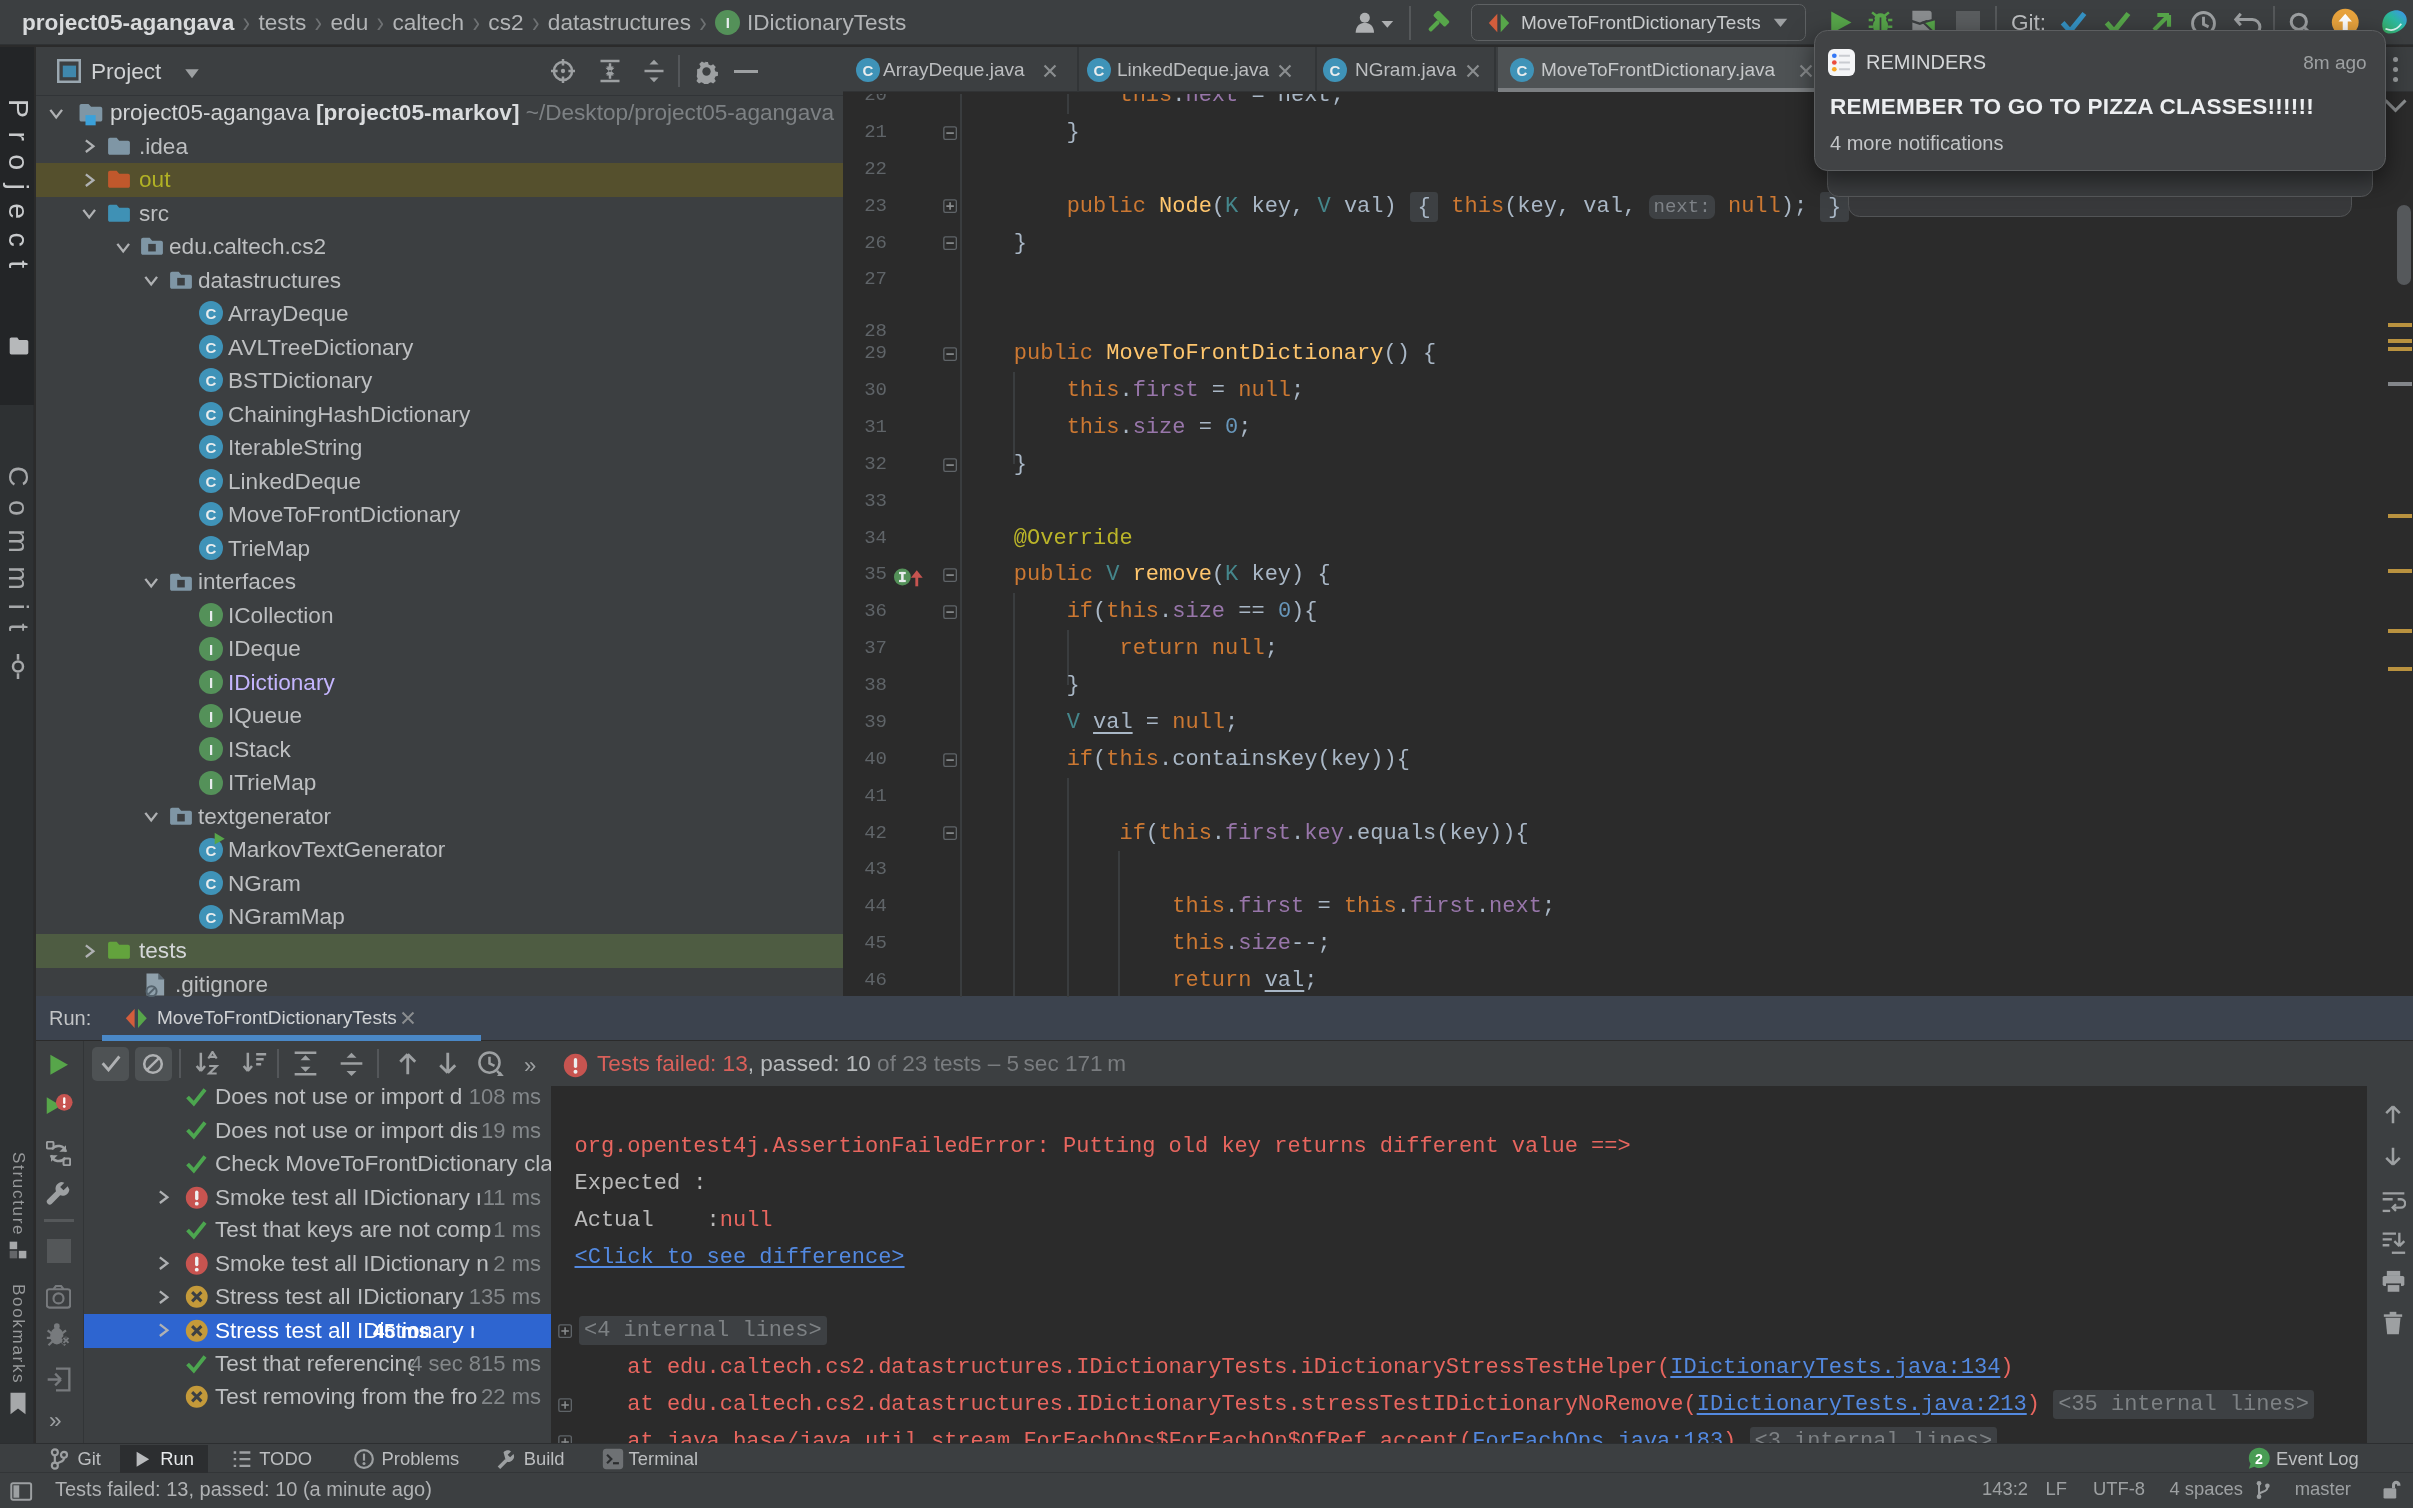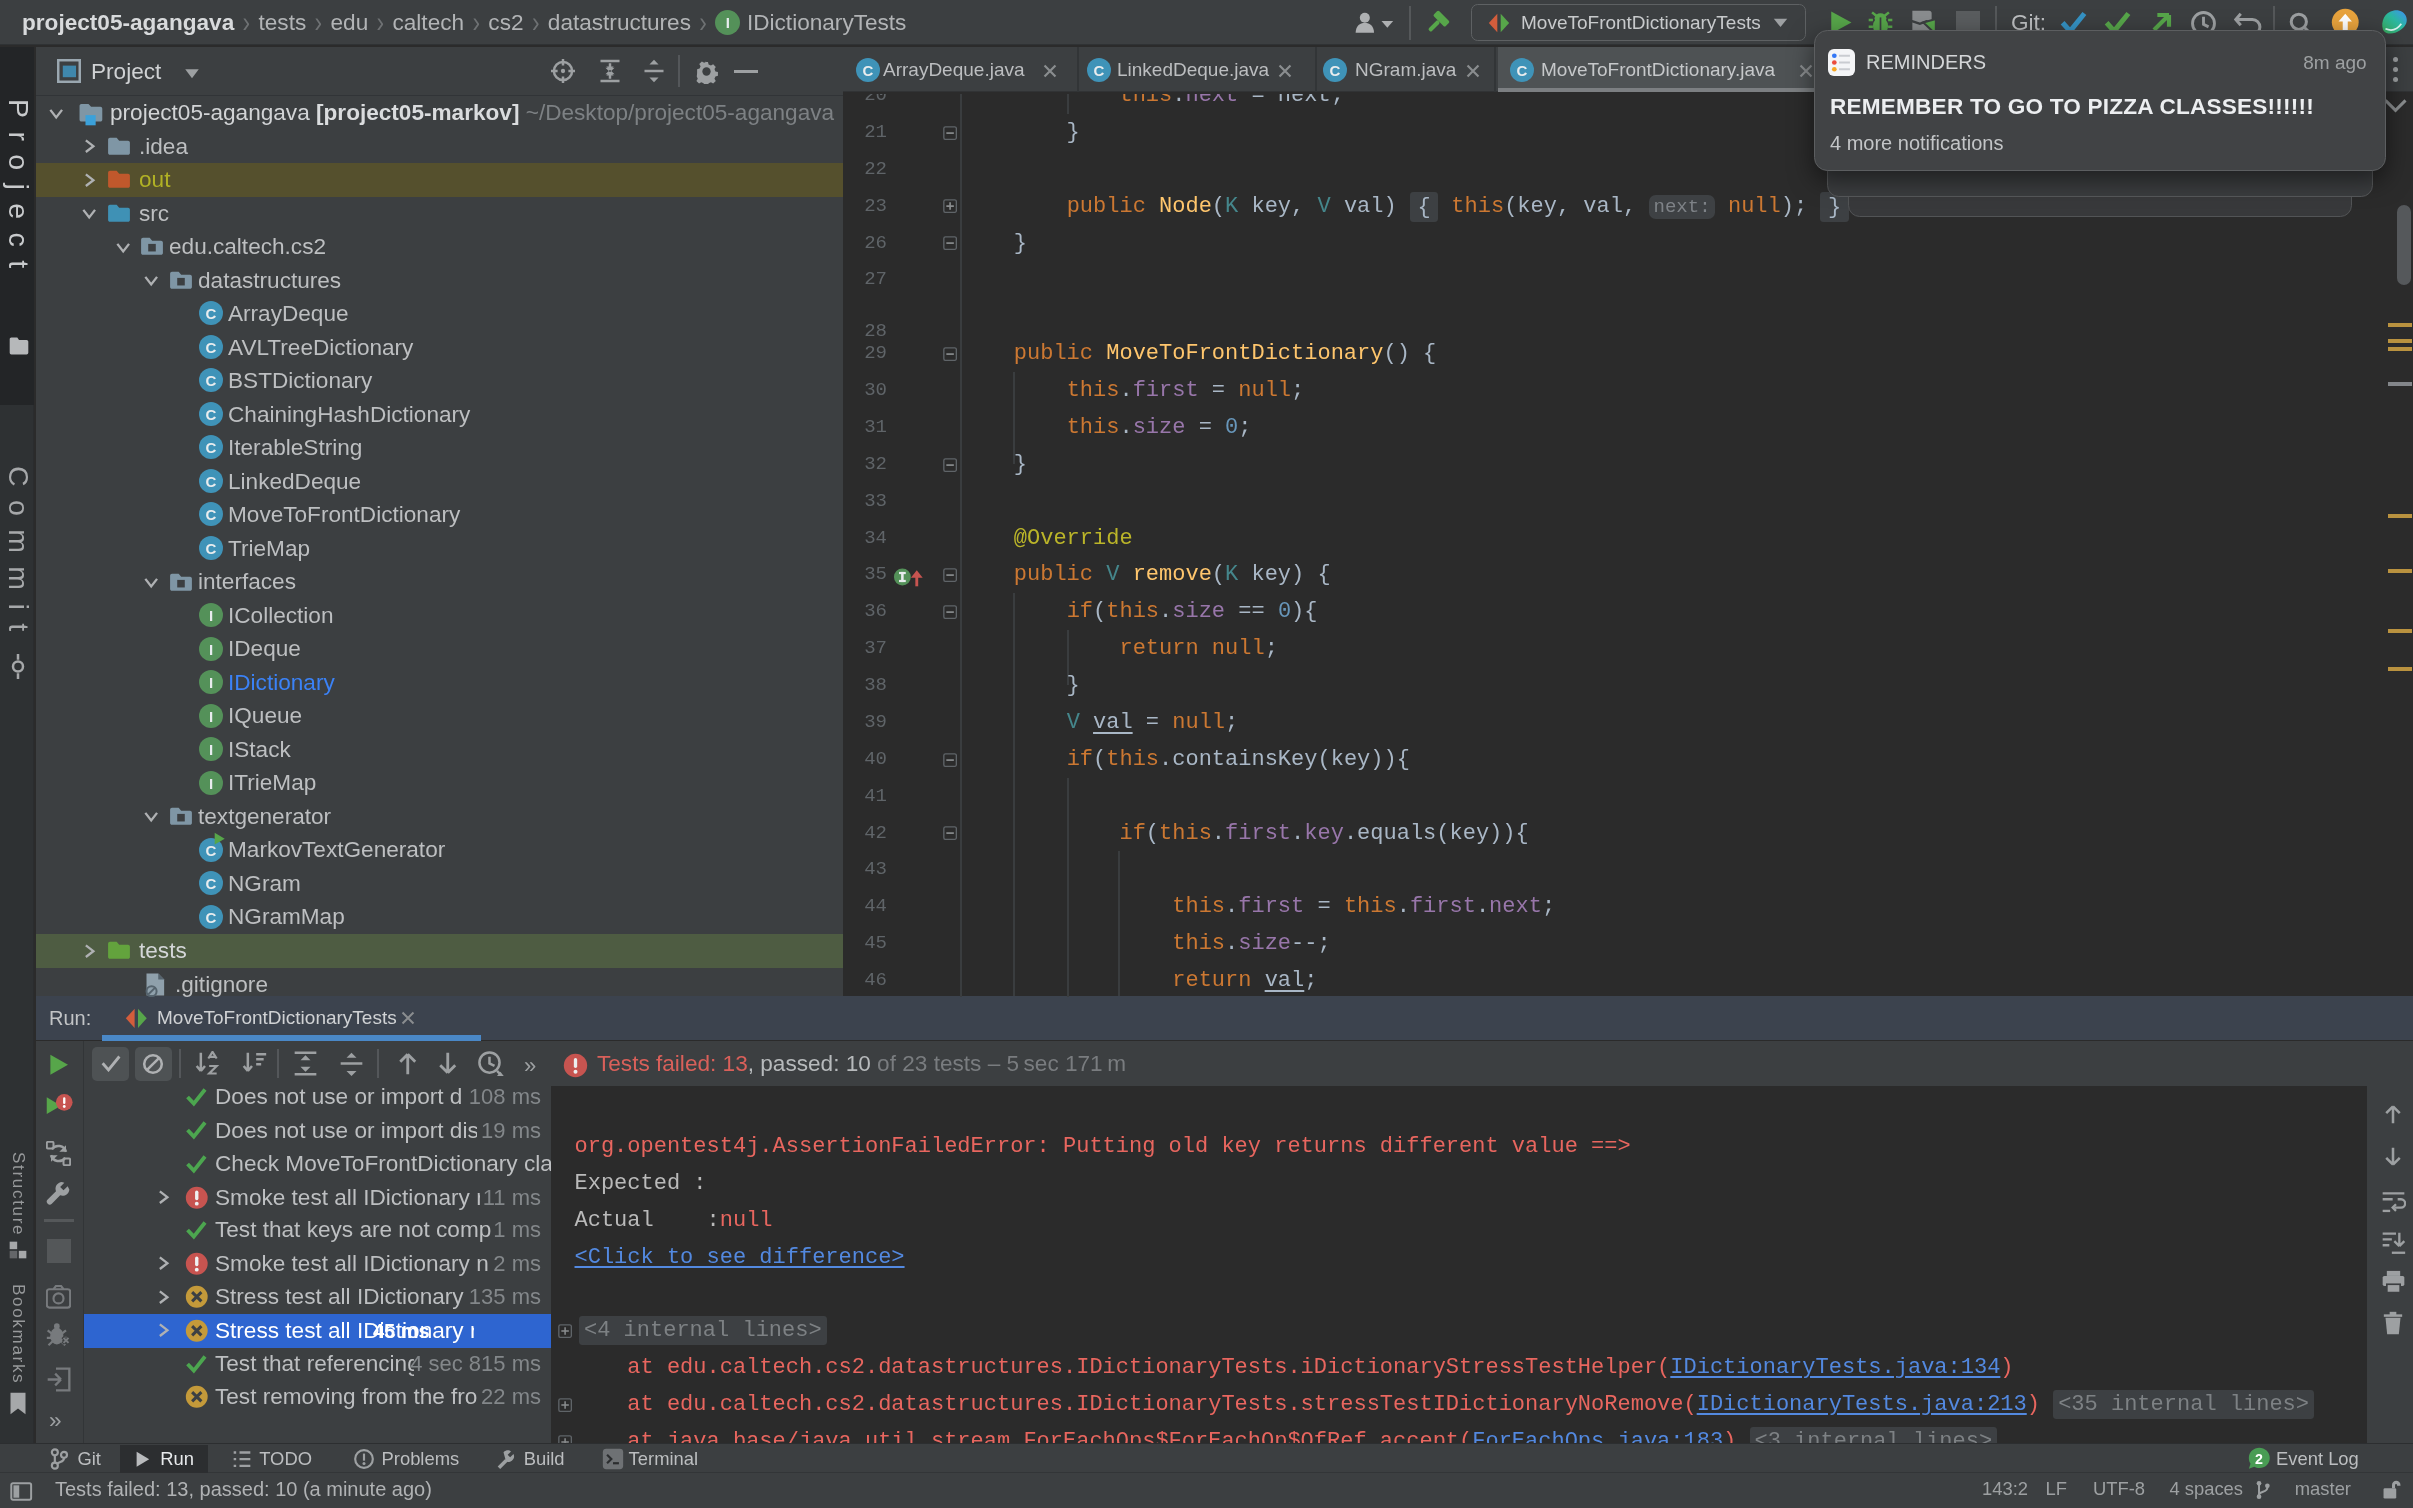--- a/index.html
+++ b/index.html
@@ -316,21 +316,21 @@
     <svg class="a" style="left:132px;top:473px" width="26" height="26" viewBox="0 0 31 31">
       <path d="M2.5 8c0-1.2 1-2.2 2.2-2.2h8l3 3.4h10.6c1.2 0 2.2 1 2.2 2.2v12.4c0 1.2-1 2.2-2.2 2.2H4.7c-1.2 0-2.2-1-2.2-2.2z" fill="#7f96a5"></path>
       <rect x="11" y="13" width="9" height="9" fill="#3c3f41"></rect>
     </svg>
     <span class="a" style="left:162px;top:469px;height:34px;line-height:34px;font-size:22.6px;color:#bdbfc1">interfaces</span>
 <span class="iic a" style="left:163px;top:507px">I</span>
     <span class="a" style="left:192px;top:503px;height:34px;line-height:34px;font-size:22.6px;color:#bdbfc1">ICollection</span>
 <span class="iic a" style="left:163px;top:541px">I</span>
     <span class="a" style="left:192px;top:536px;height:34px;line-height:34px;font-size:22.6px;color:#bdbfc1">IDeque</span>
 <span class="iic a" style="left:163px;top:574px">I</span>
-    <span class="a" style="left:192px;top:570px;height:34px;line-height:34px;font-size:22.6px;color:#3b82f6">IDictionary</span>
+    <span class="a" style="left:192px;top:570px;height:34px;line-height:34px;font-size:22.6px;color:#c4b5fd">IDictionary</span>
 <span class="iic a" style="left:163px;top:608px">I</span>
     <span class="a" style="left:192px;top:603px;height:34px;line-height:34px;font-size:22.6px;color:#bdbfc1">IQueue</span>
 <span class="iic a" style="left:163px;top:641px">I</span>
     <span class="a" style="left:192px;top:637px;height:34px;line-height:34px;font-size:22.6px;color:#bdbfc1">IStack</span>
 <span class="iic a" style="left:163px;top:675px">I</span>
     <span class="a" style="left:192px;top:670px;height:34px;line-height:34px;font-size:22.6px;color:#bdbfc1">ITrieMap</span>
 <svg class="a" style="left:106px;top:711px" width="18.4" height="18.4" viewBox="0 0 22 22">
       <path d="M4 7l7 9 7-9" stroke="#afb1b3" stroke-width="2.8" fill="none"></path>
     </svg>
     <svg class="a" style="left:132px;top:707px" width="26" height="26" viewBox="0 0 31 31">

